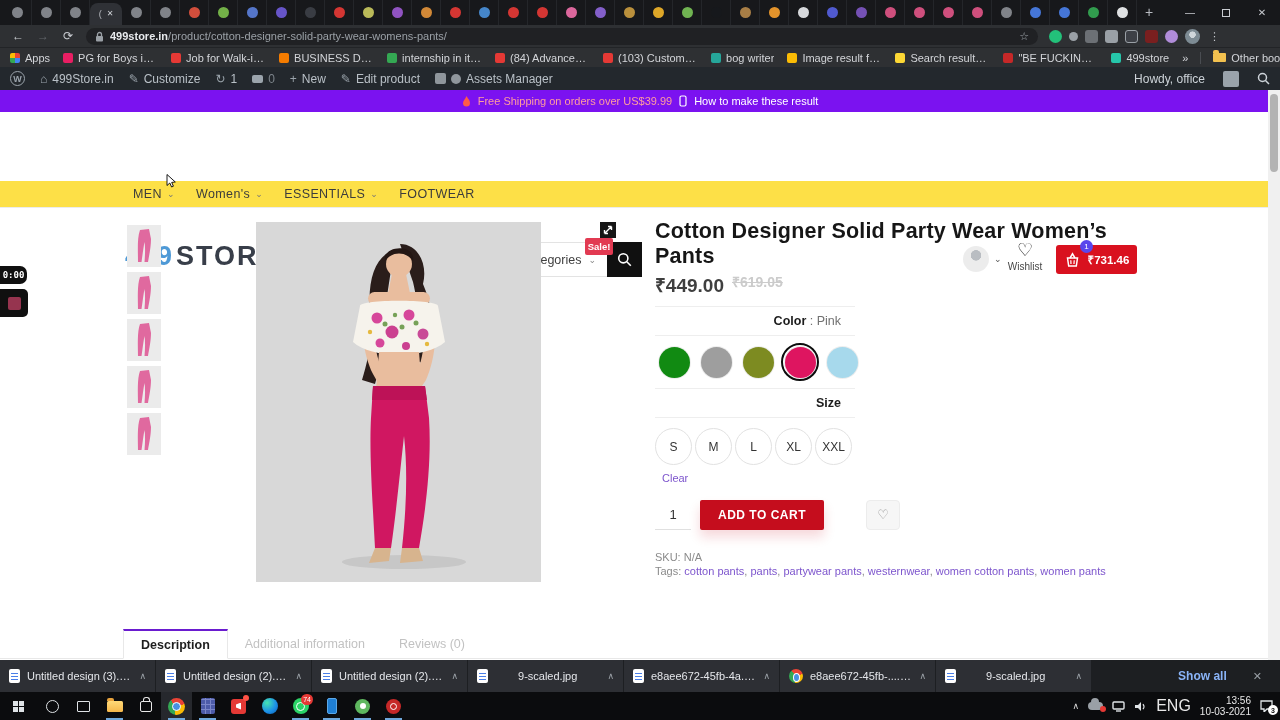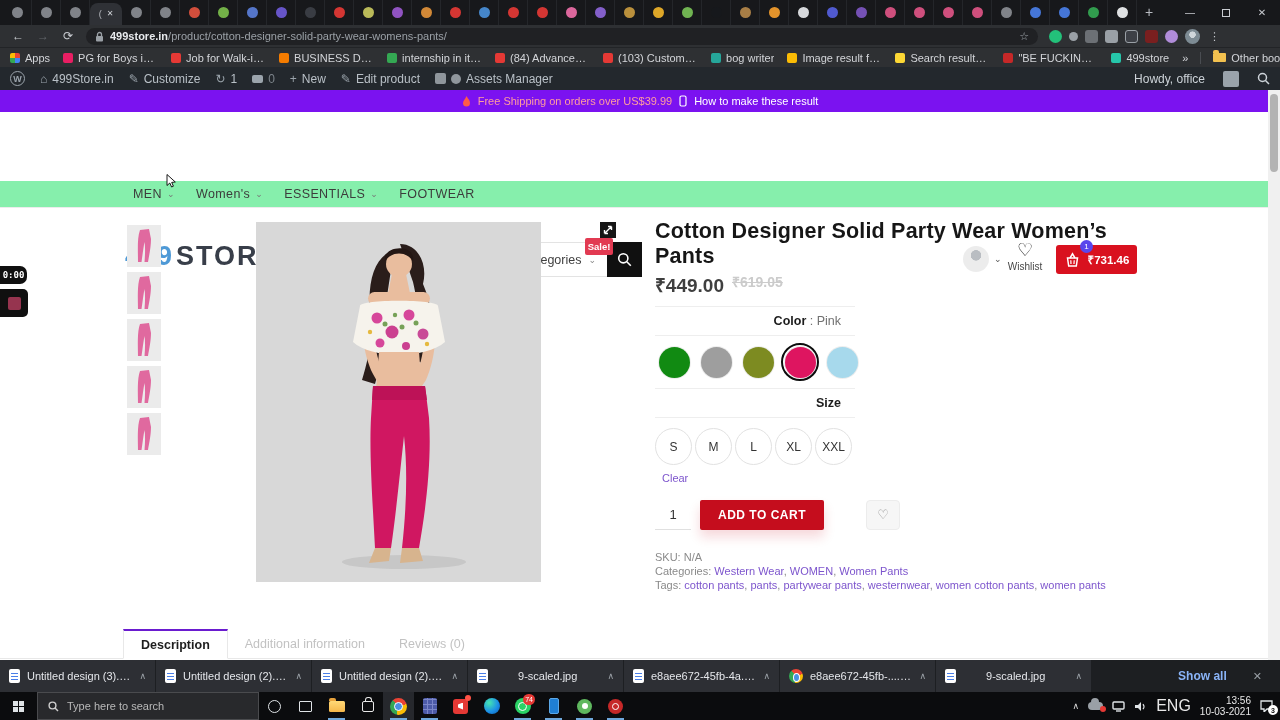--- a/index.html
+++ b/index.html
@@ -83,21 +83,21 @@
   .acct-circle{width:26px;height:26px;border-radius:50%;background:radial-gradient(circle at 50% 36%,#b9bdc2 5px,#ececec 5.5px)}
   .acct-crt{font-size:9px;color:#555}
   .wish{position:absolute;left:1003px;top:129px;width:44px;text-align:center}
   .wish .h{font-size:18px;line-height:19px;color:#1d1d1d}
   .wish .t{font-size:10px;color:#474747;margin-top:1px}
   .cartbtn{position:absolute;left:1056px;top:133px;width:81px;height:29px;background:#d9111f;border-radius:3px;display:flex;align-items:center;justify-content:center;gap:7px;color:#fff}
   .cartbadge{position:absolute;left:24px;top:-5px;width:13px;height:13px;background:#5946ec;border-radius:50%;font-size:8px;display:flex;align-items:center;justify-content:center;color:#fff}
   .carttotal{font-size:11.5px;font-weight:700}
 
   
-  #mainnav{position:absolute;left:0;top:181px;width:1280px;height:27px;background:#86efac;border-bottom:1px solid #ececec;display:flex;padding-left:131px;gap:17px;font-size:12.5px;color:#3c3c3c}
+  #mainnav{position:absolute;left:0;top:181px;width:1280px;height:27px;background:#fde047;border-bottom:1px solid #ececec;display:flex;padding-left:131px;gap:17px;font-size:12.5px;color:#3c3c3c}
   .navitem{display:flex;align-items:center;gap:5px;letter-spacing:.4px;padding:0 2px}
   .navitem .crt{display:none;font-size:9px;color:#777}
   .navitem.has-caret .crt{display:inline}
 
   
   .thumbcol{position:absolute;left:127px;top:225px}
   .thumb{width:34px;height:42px;margin-bottom:5px;background:#ebebeb;display:flex;align-items:center;justify-content:center}
   .mainimg{position:absolute;left:256px;top:222px;width:285px;height:360px}
   .expandbtn{position:absolute;left:600px;top:222px;width:16px;height:16px;background:#161616;display:flex;align-items:center;justify-content:center}
   .salebadge{position:absolute;left:585px;top:238px;width:28px;height:17px;background:#e23a52;color:#fff;font-size:9.5px;font-weight:700;display:flex;align-items:center;justify-content:center;border-radius:2px}
@@ -727,30 +727,20 @@
     <span class="heartbtn">
         <span>♡</span>
       </span>
   </div>
 
   <div class="pmeta">
     <div class="row">
       <span>SKU:</span> <span>N/A</span>
     </div>
     <div class="row">
-      <span>Categories:</span>
-      
-        <span><a class="plink">Western Wear</a><span class="msep">, </span></span>
-      
-        <span><a class="plink">WOMEN</a><span class="msep">, </span></span>
-      
-        <span><a class="plink">Women Pants</a><span class="msep"></span></span>
-      
-    </div>
-    <div class="row">
       <span>Tags:</span>
       
         <span><a class="plink">cotton pants</a><span class="msep">, </span></span>
       
         <span><a class="plink">pants</a><span class="msep">, </span></span>
       
         <span><a class="plink">partywear pants</a><span class="msep">, </span></span>
       
         <span><a class="plink">westernwear</a><span class="msep">, </span></span>
       
@@ -828,27 +818,20 @@
 
   <div id="taskbar">
     <div class="tb-start">
       <span class="winlogo">
           <b></b>
           <b></b>
           <b></b>
           <b></b>
         </span>
     </div>
-    <div class="tb-search">
-      <svg width="11" height="11">
-          <circle cx="4.5" cy="4.5" r="3.4" fill="none" stroke="#cfcfcf" stroke-width="1.4"></circle>
-          <line x1="7" y1="7" x2="10" y2="10" stroke="#cfcfcf" stroke-width="1.4"></line>
-        </svg>
-      <input placeholder="Type here to search" style="">
-    </div>
     <span class="tb-ico">
         <span class="cortico"></span>
       </span>
     <span class="tb-ico">
         <span class="tvico"></span>
       </span>
     <span class="tb-ico open">
         <span class="fldico"></span>
       </span>
     <span class="tb-ico">

